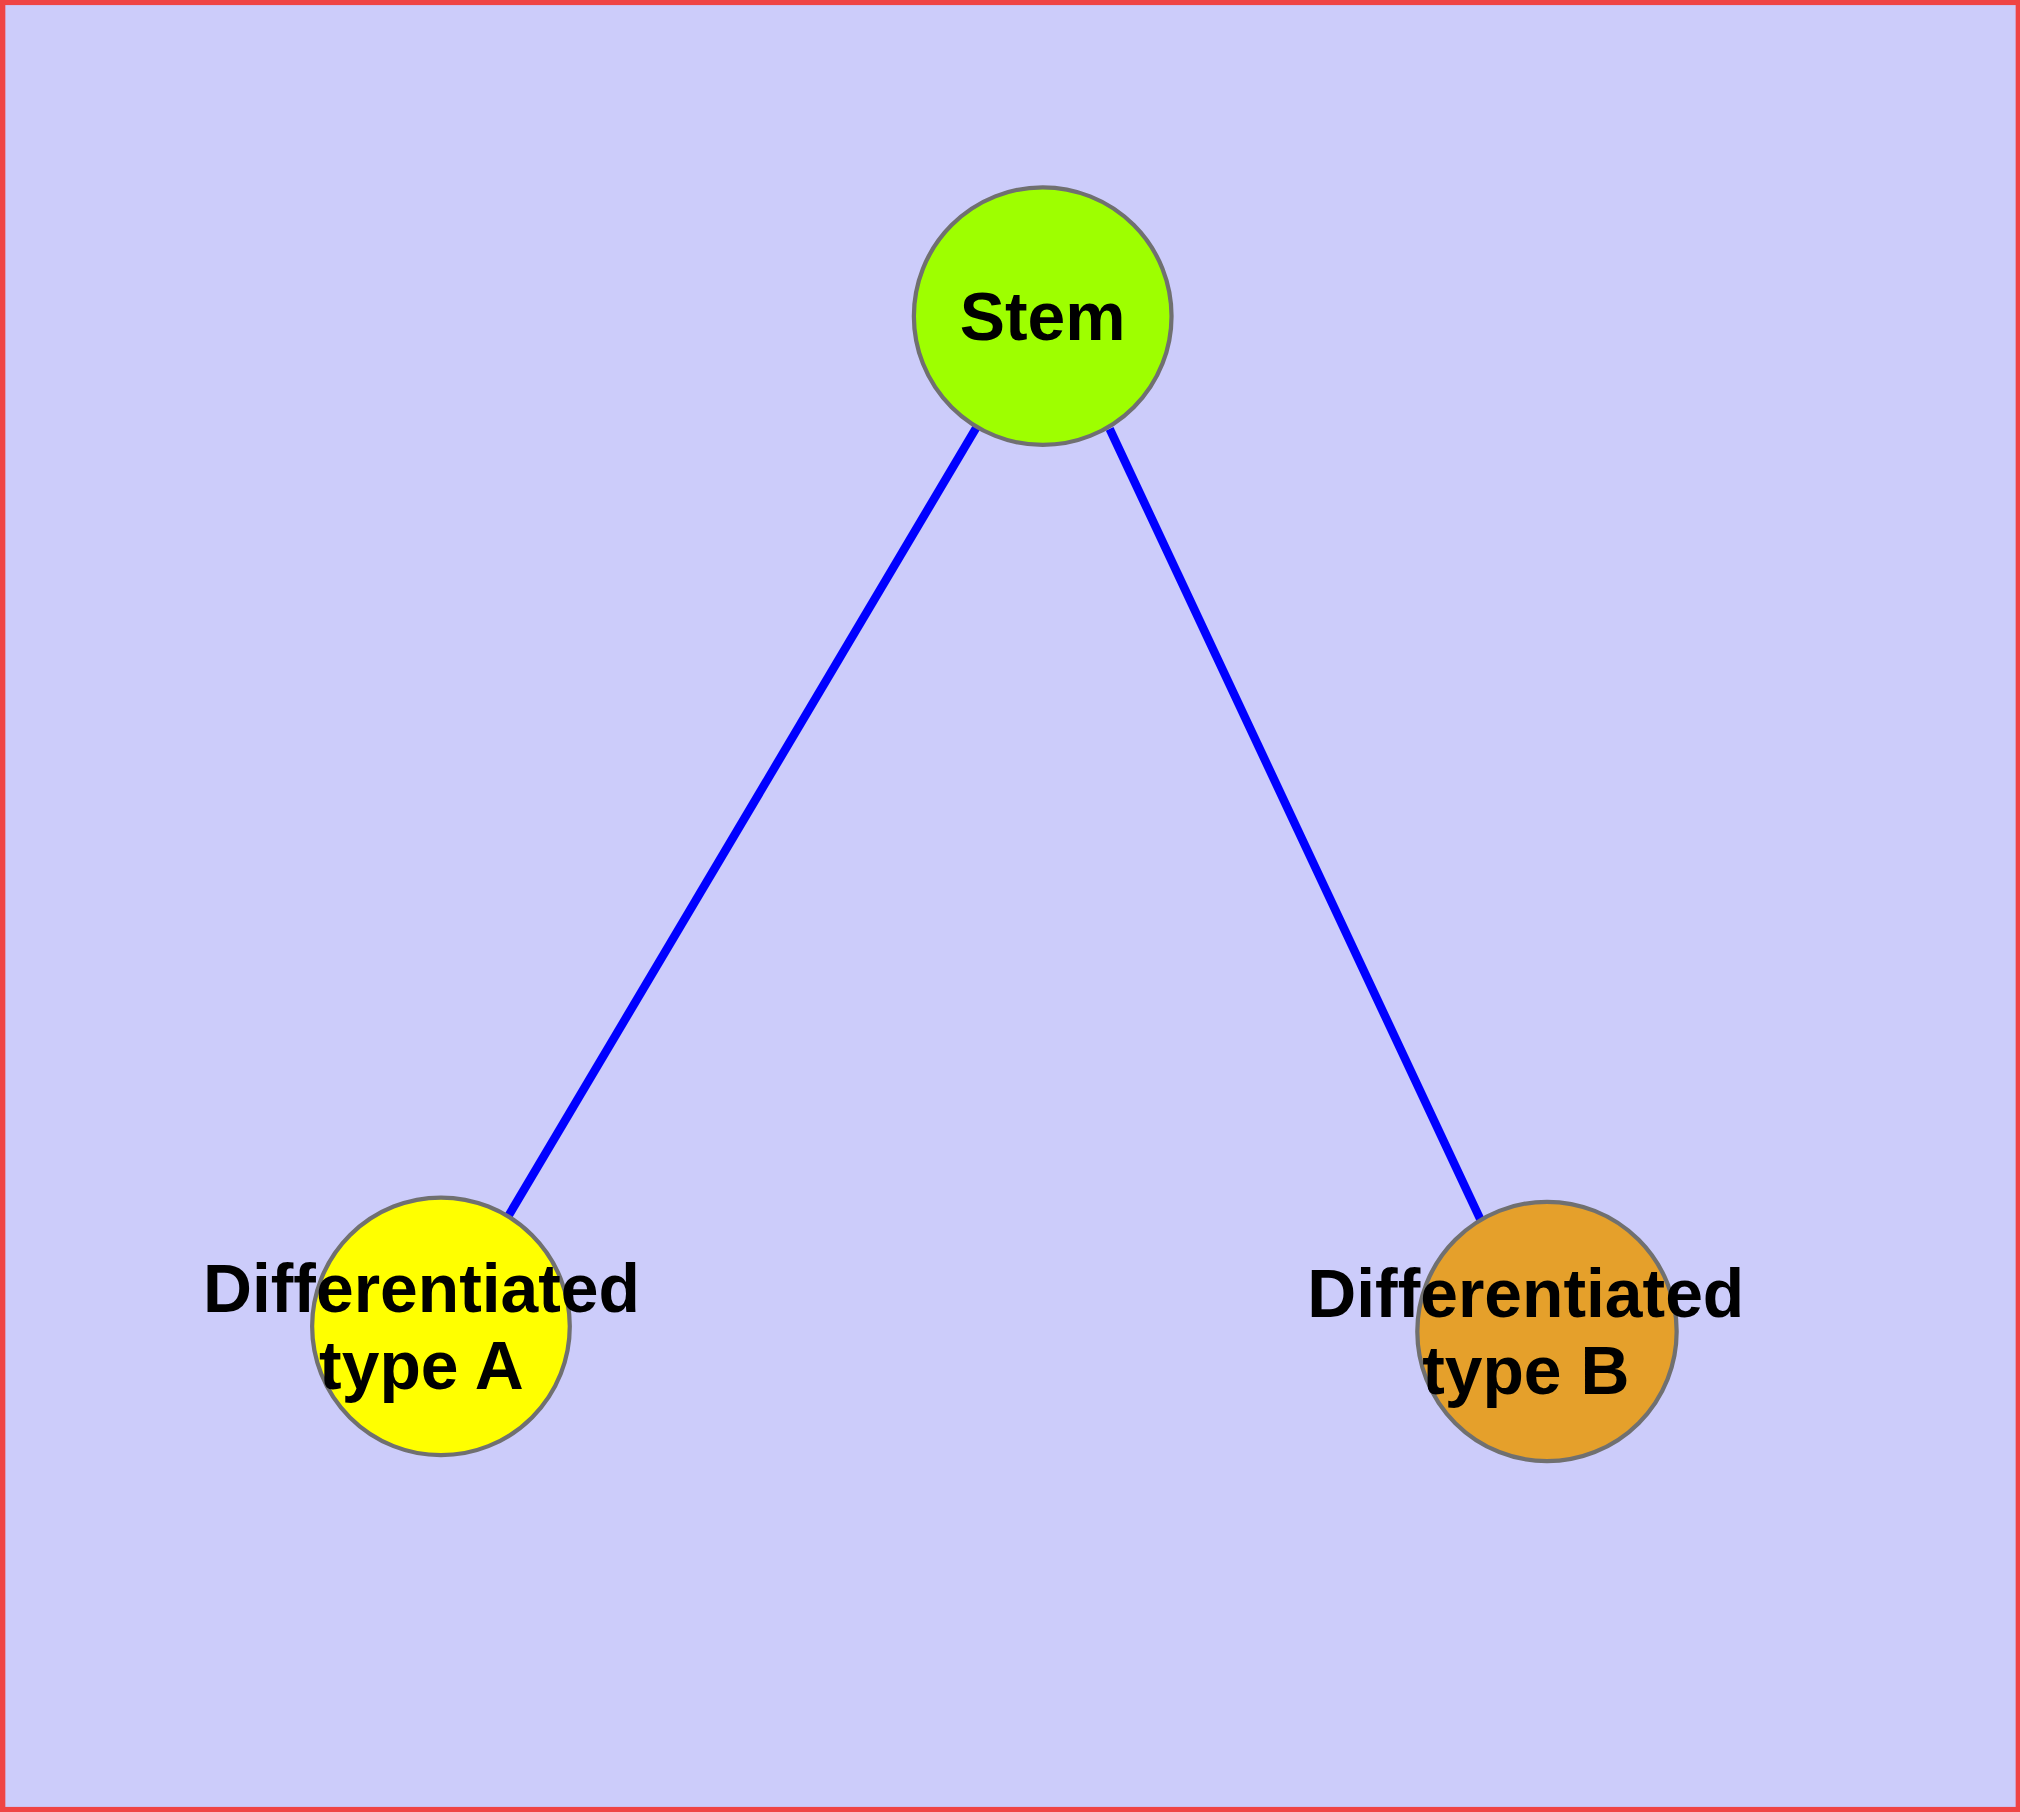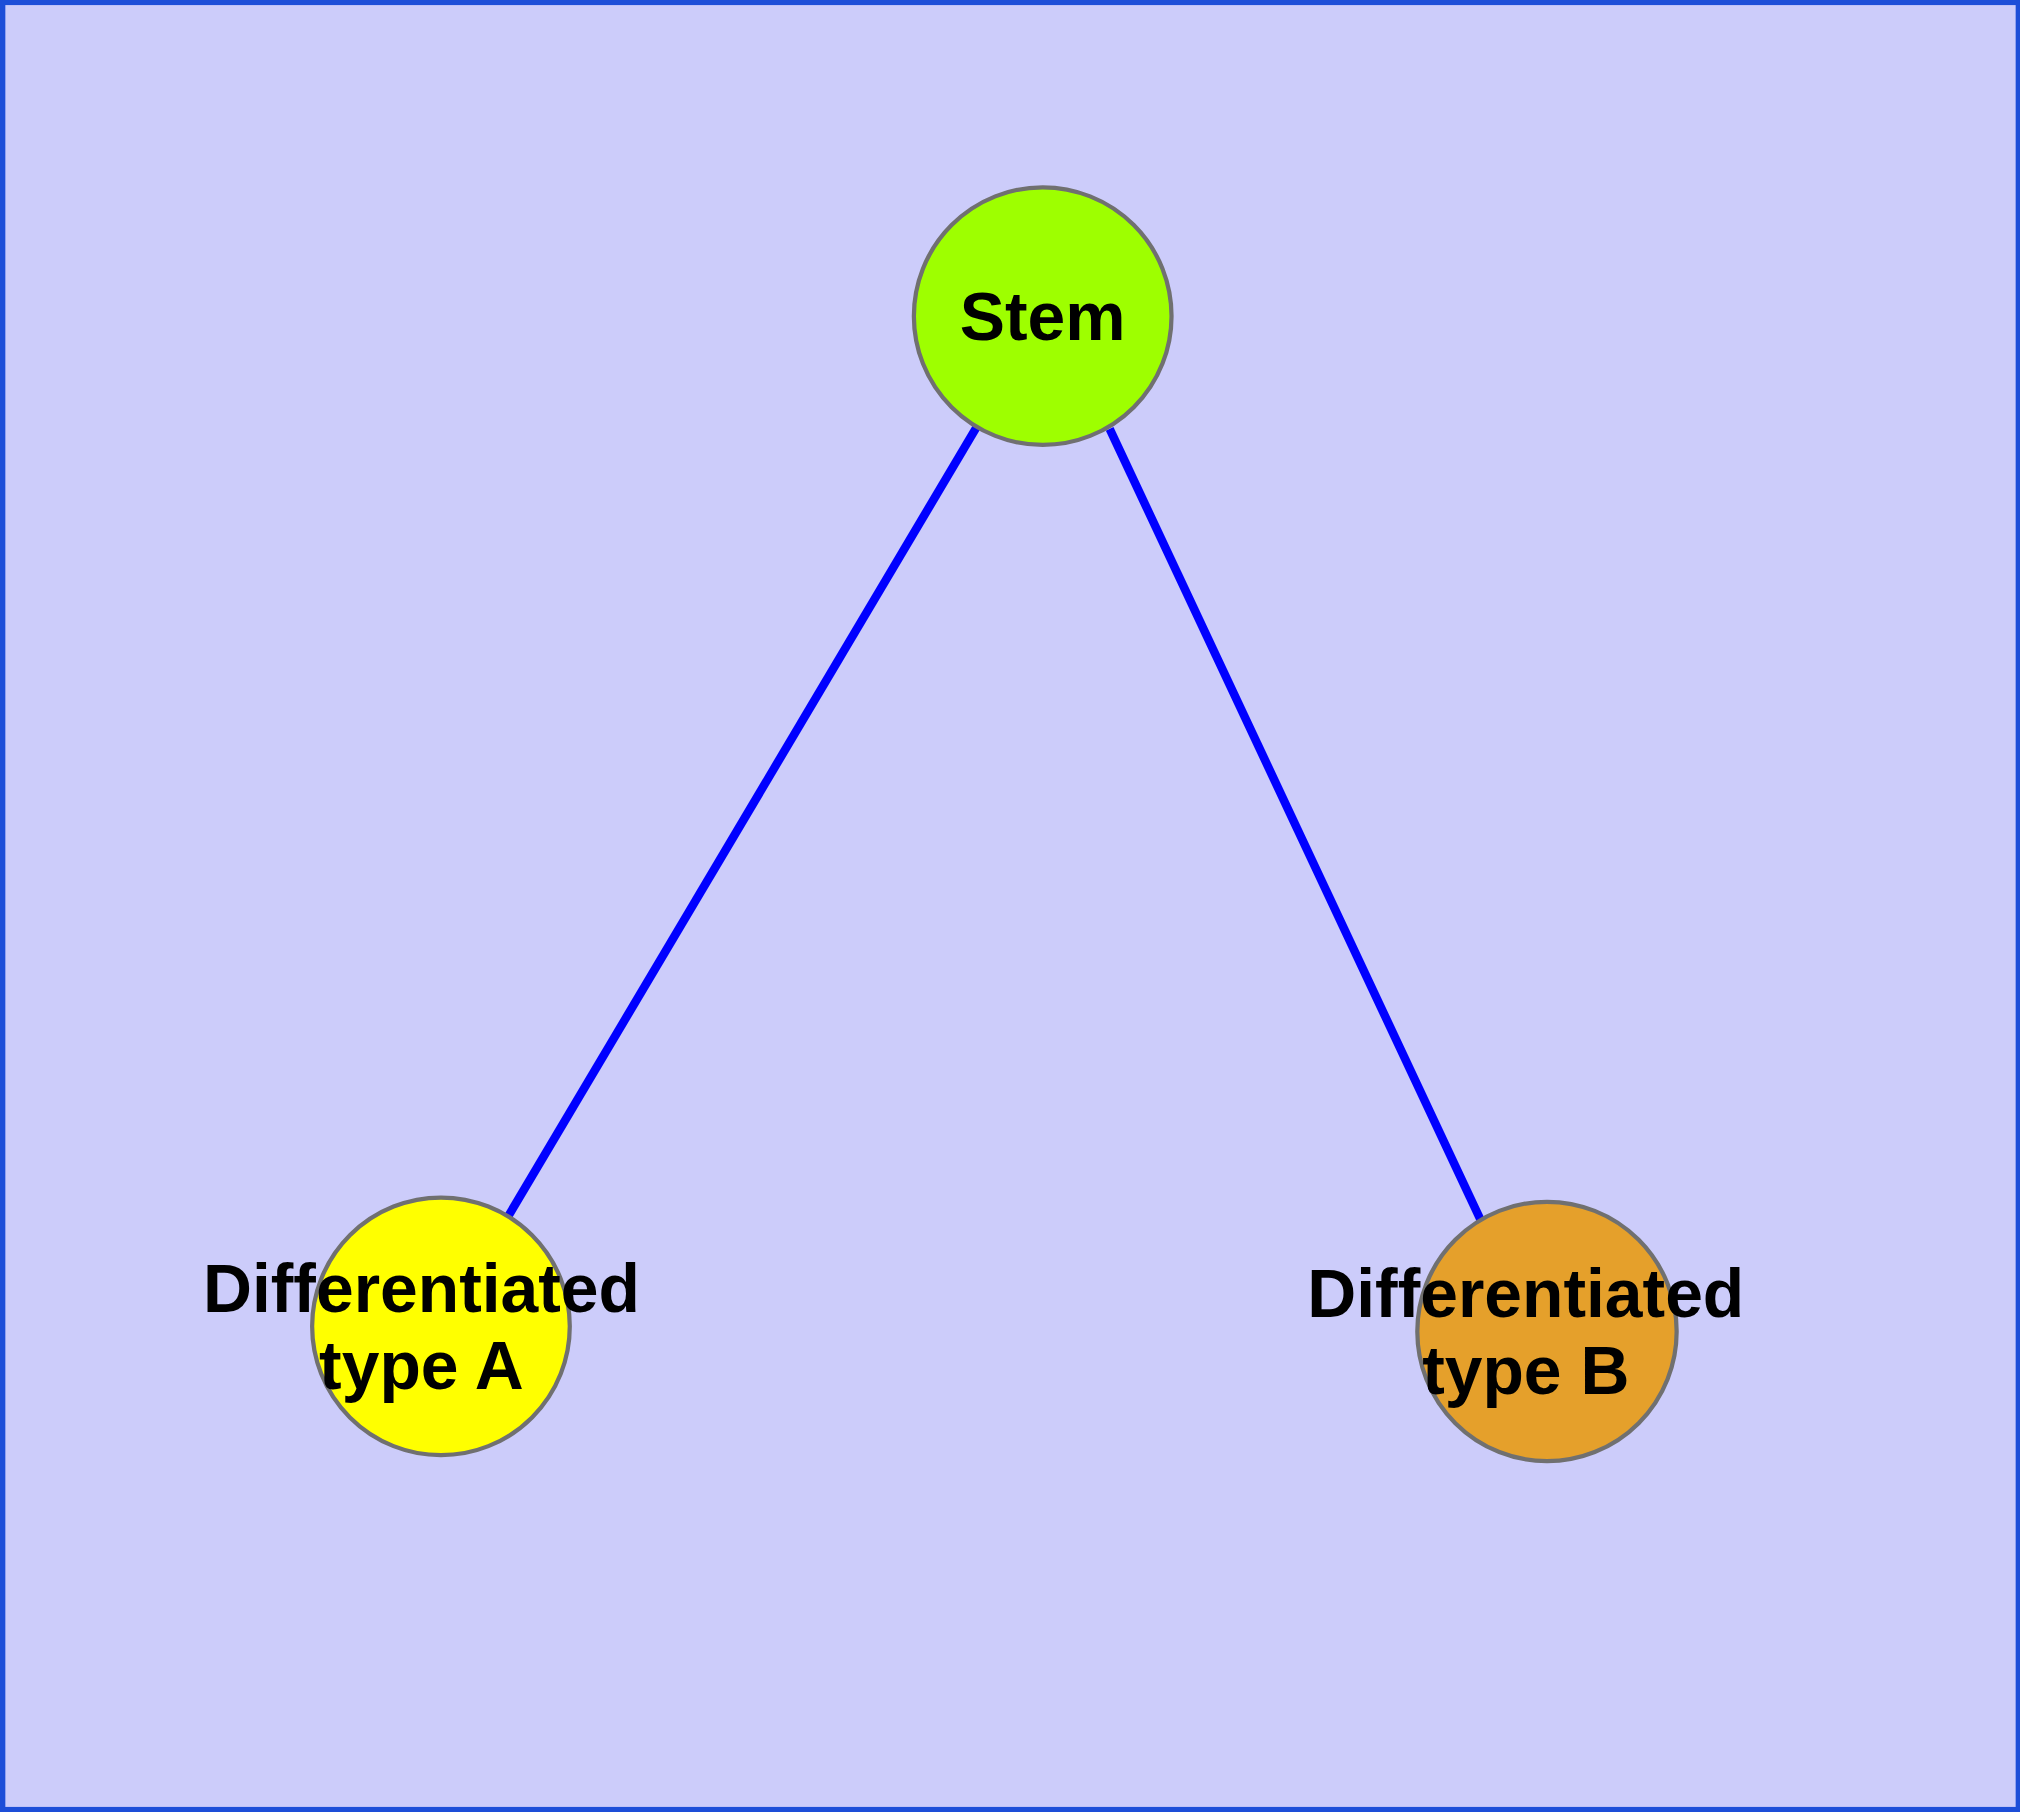--- a/index.html
+++ b/index.html
@@ -26,21 +26,21 @@
   .node-label {
     font-family: "Liberation Sans", sans-serif;
     font-weight: bold;
     fill: #000000;
     text-anchor: middle;
   }
 </style>
 </head>
 <body>
 
-<div id="canvas" style="background: #1d4ed8; text-align: center;">
+<div id="canvas" style="background: #ef4444; text-align: center;">
   <svg id="graph-svg" viewBox="0 0 2384 2138" xmlns="http://www.w3.org/2000/svg">
 
     <rect id="bg-rect" x="6" y="6" width="2372" height="2126" fill="#ccccfa"></rect>
 
     <g id="edges-layer">
         <line x1="1152" y1="504" x2="600" y2="1434" stroke="#0000ff" stroke-width="10" stroke-linecap="butt"></line>
         <line x1="1309" y1="506" x2="1747" y2="1440" stroke="#0000ff" stroke-width="10" stroke-linecap="butt"></line>
       </g>
     <g id="nodes-layer">
         <g>

